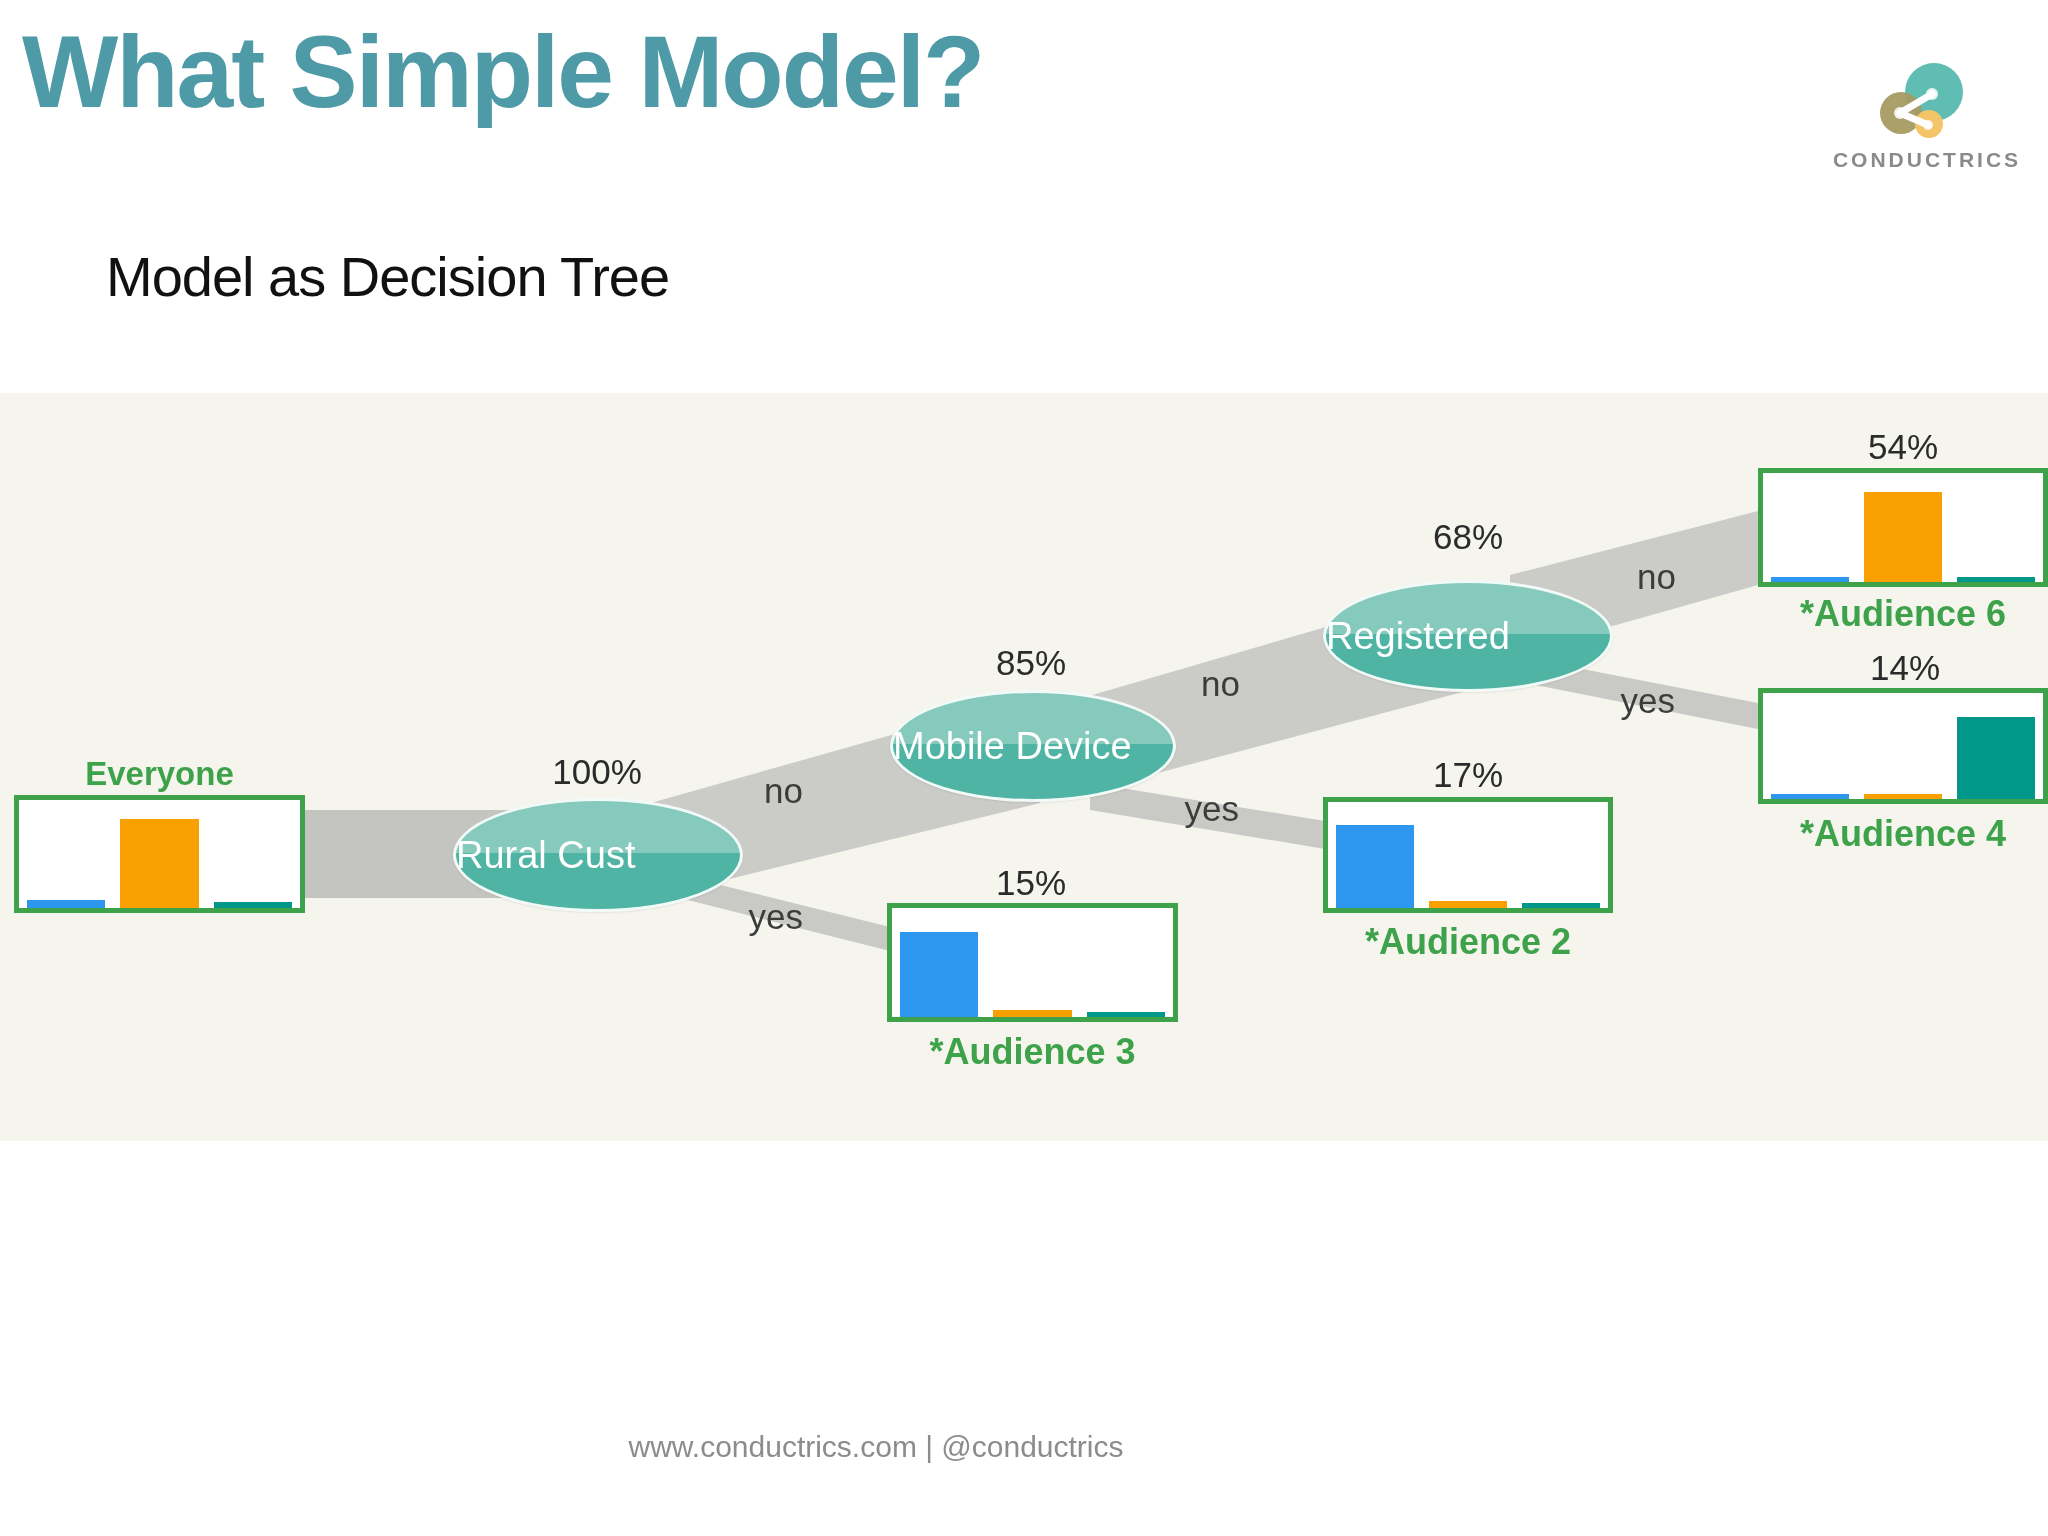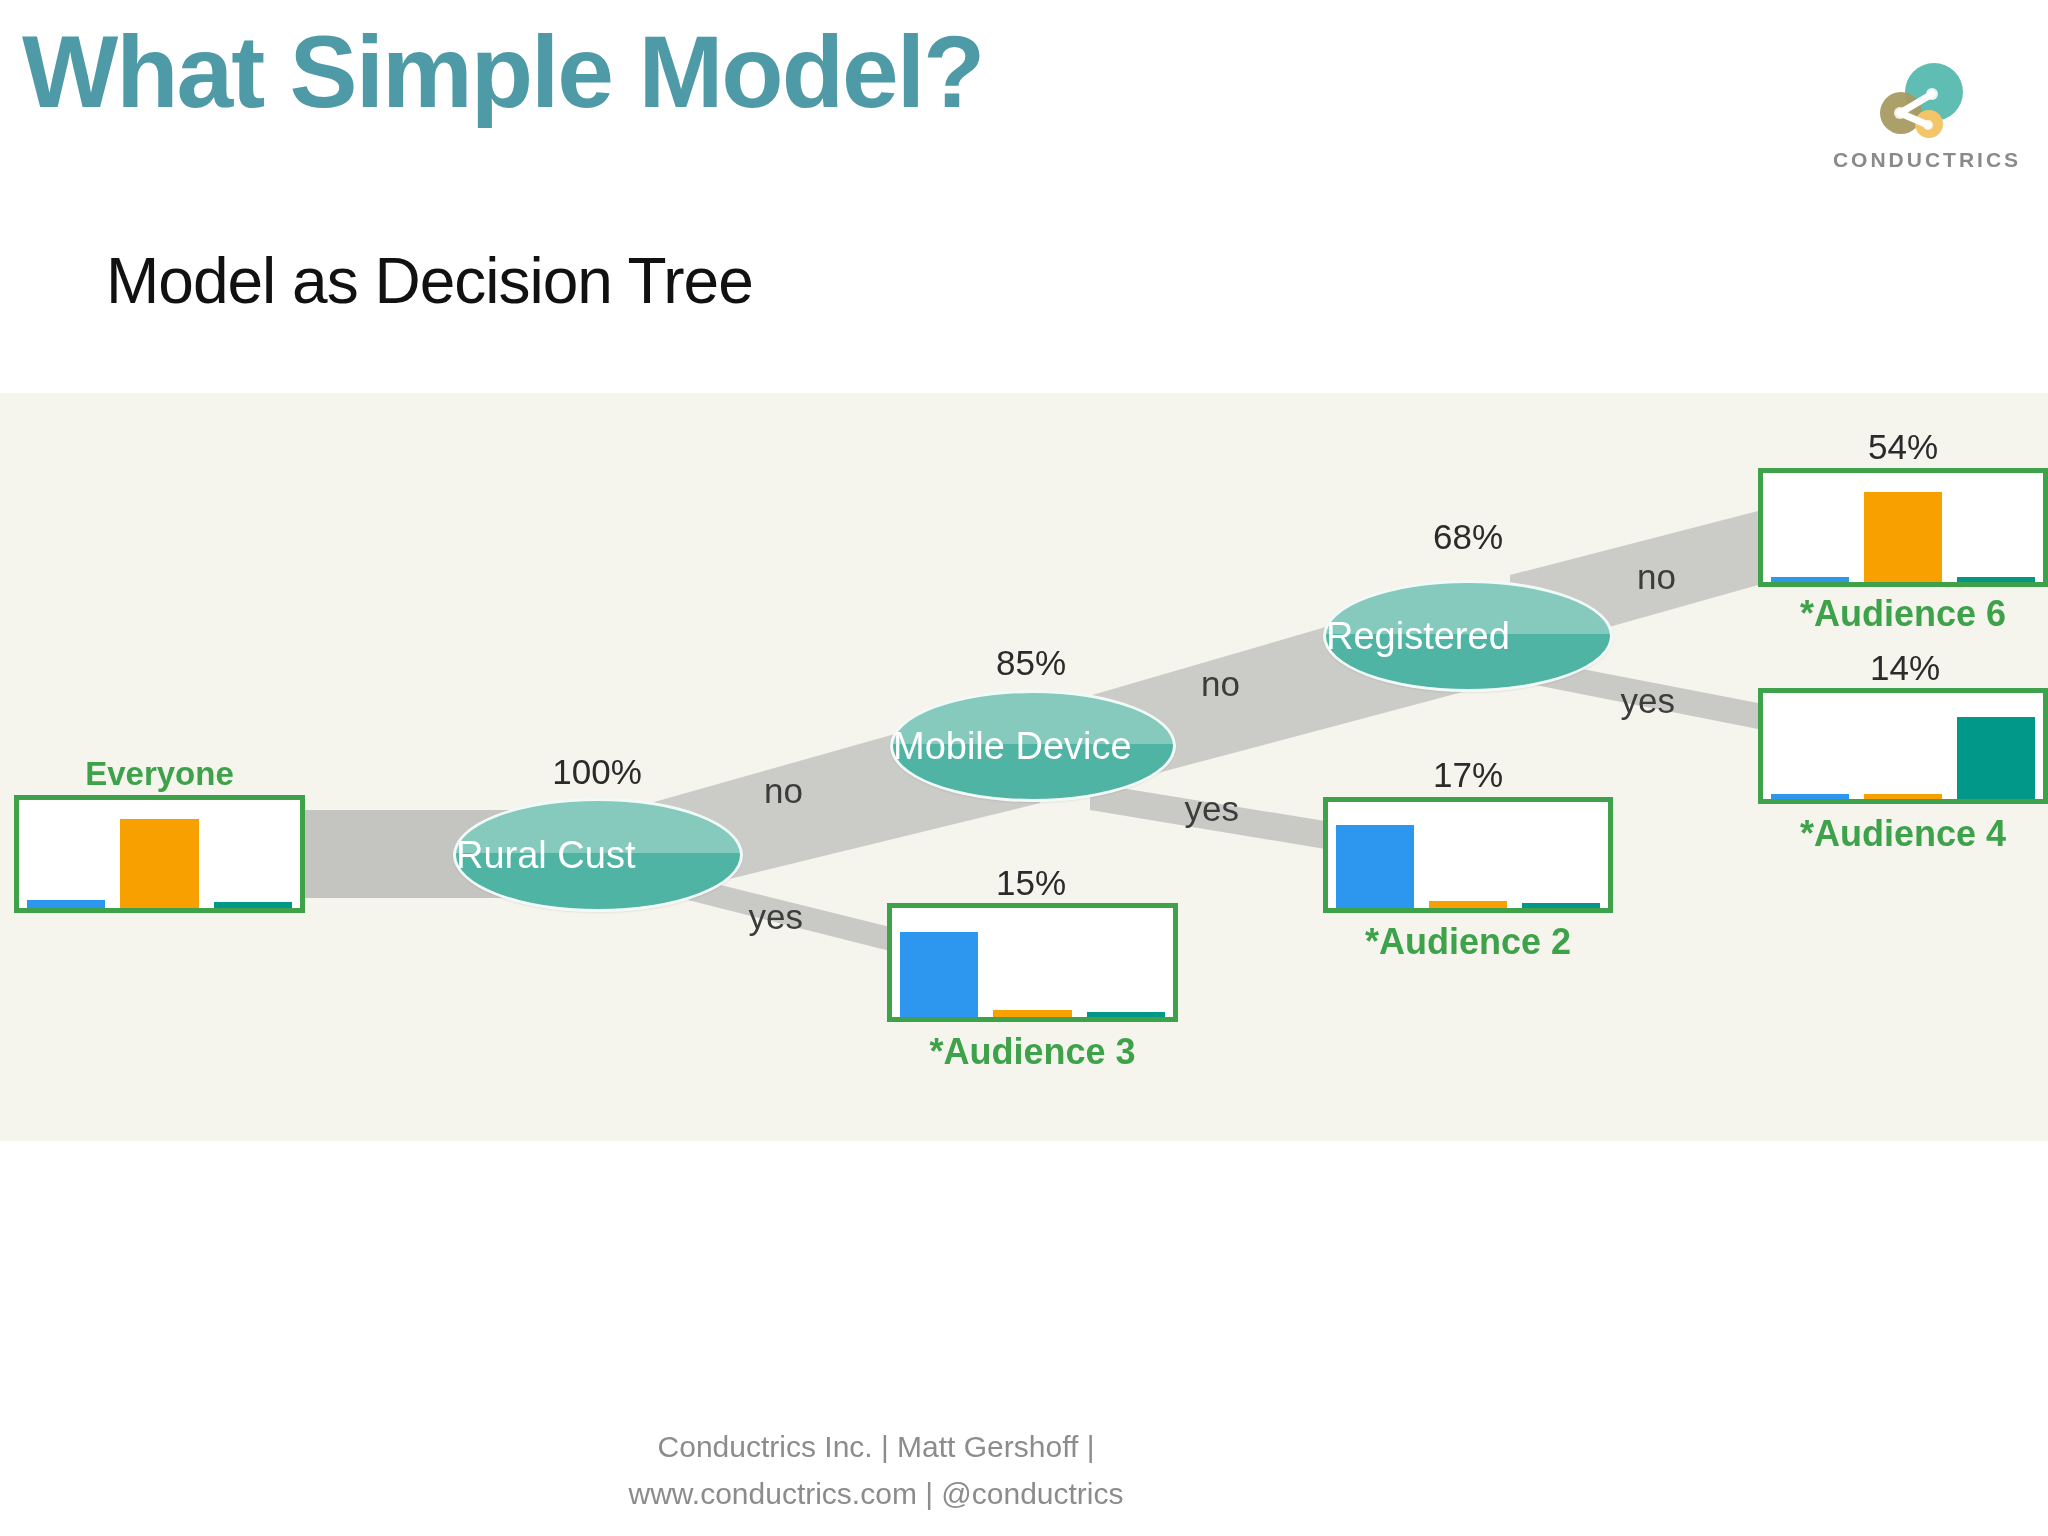--- a/index.html
+++ b/index.html
@@ -12,21 +12,21 @@
   }
   .slide { position: absolute; inset: 0; width: 2048px; height: 1536px; }
 
   .title {
     position: absolute; left: 22px; top: 14px;
     font-size: 102px; font-weight: 700; letter-spacing: -2px;
     color: #4E9AA6;
   }
   .subtitle {
     position: absolute; left: 106px; top: 244px;
-    font-size: 64px; font-weight: 400; letter-spacing: -1px;
+    font-size: 56px; font-weight: 400; letter-spacing: -1px;
     color: #111111;
     text-align: center;
   }
 
   
   .logo-wrap { position: absolute; left: 1822px; top: 52px; width: 210px; height: 130px; text-align: center; }
   .logo-svg { position: absolute; left: 50px; top: 0; }
   .logo-text {
     position: absolute; left: 0; top: 96px; width: 210px;
     font-size: 21px; font-weight: 700; letter-spacing: 3px; color: #8A8A8A;
@@ -208,17 +208,16 @@
         <div class="bar" style="height: 5%; background: rgb(45, 150, 238);"></div>
         <div class="bar" style="height: 5%; background: rgb(247, 160, 0);"></div>
         <div class="bar" style="height: 77%; background: rgb(1, 152, 137);"></div>
       </div>
     </div>
     <div class="leaf-label" id="lbl-aud4">*Audience 4</div>
 
   </div>
 
   <div class="footer">
-    <div>Conductrics Inc. | Matt Gershoff |</div>
     <div>www.conductrics.com | @conductrics</div>
   </div>
 
 </div>
 
 </body></html>

